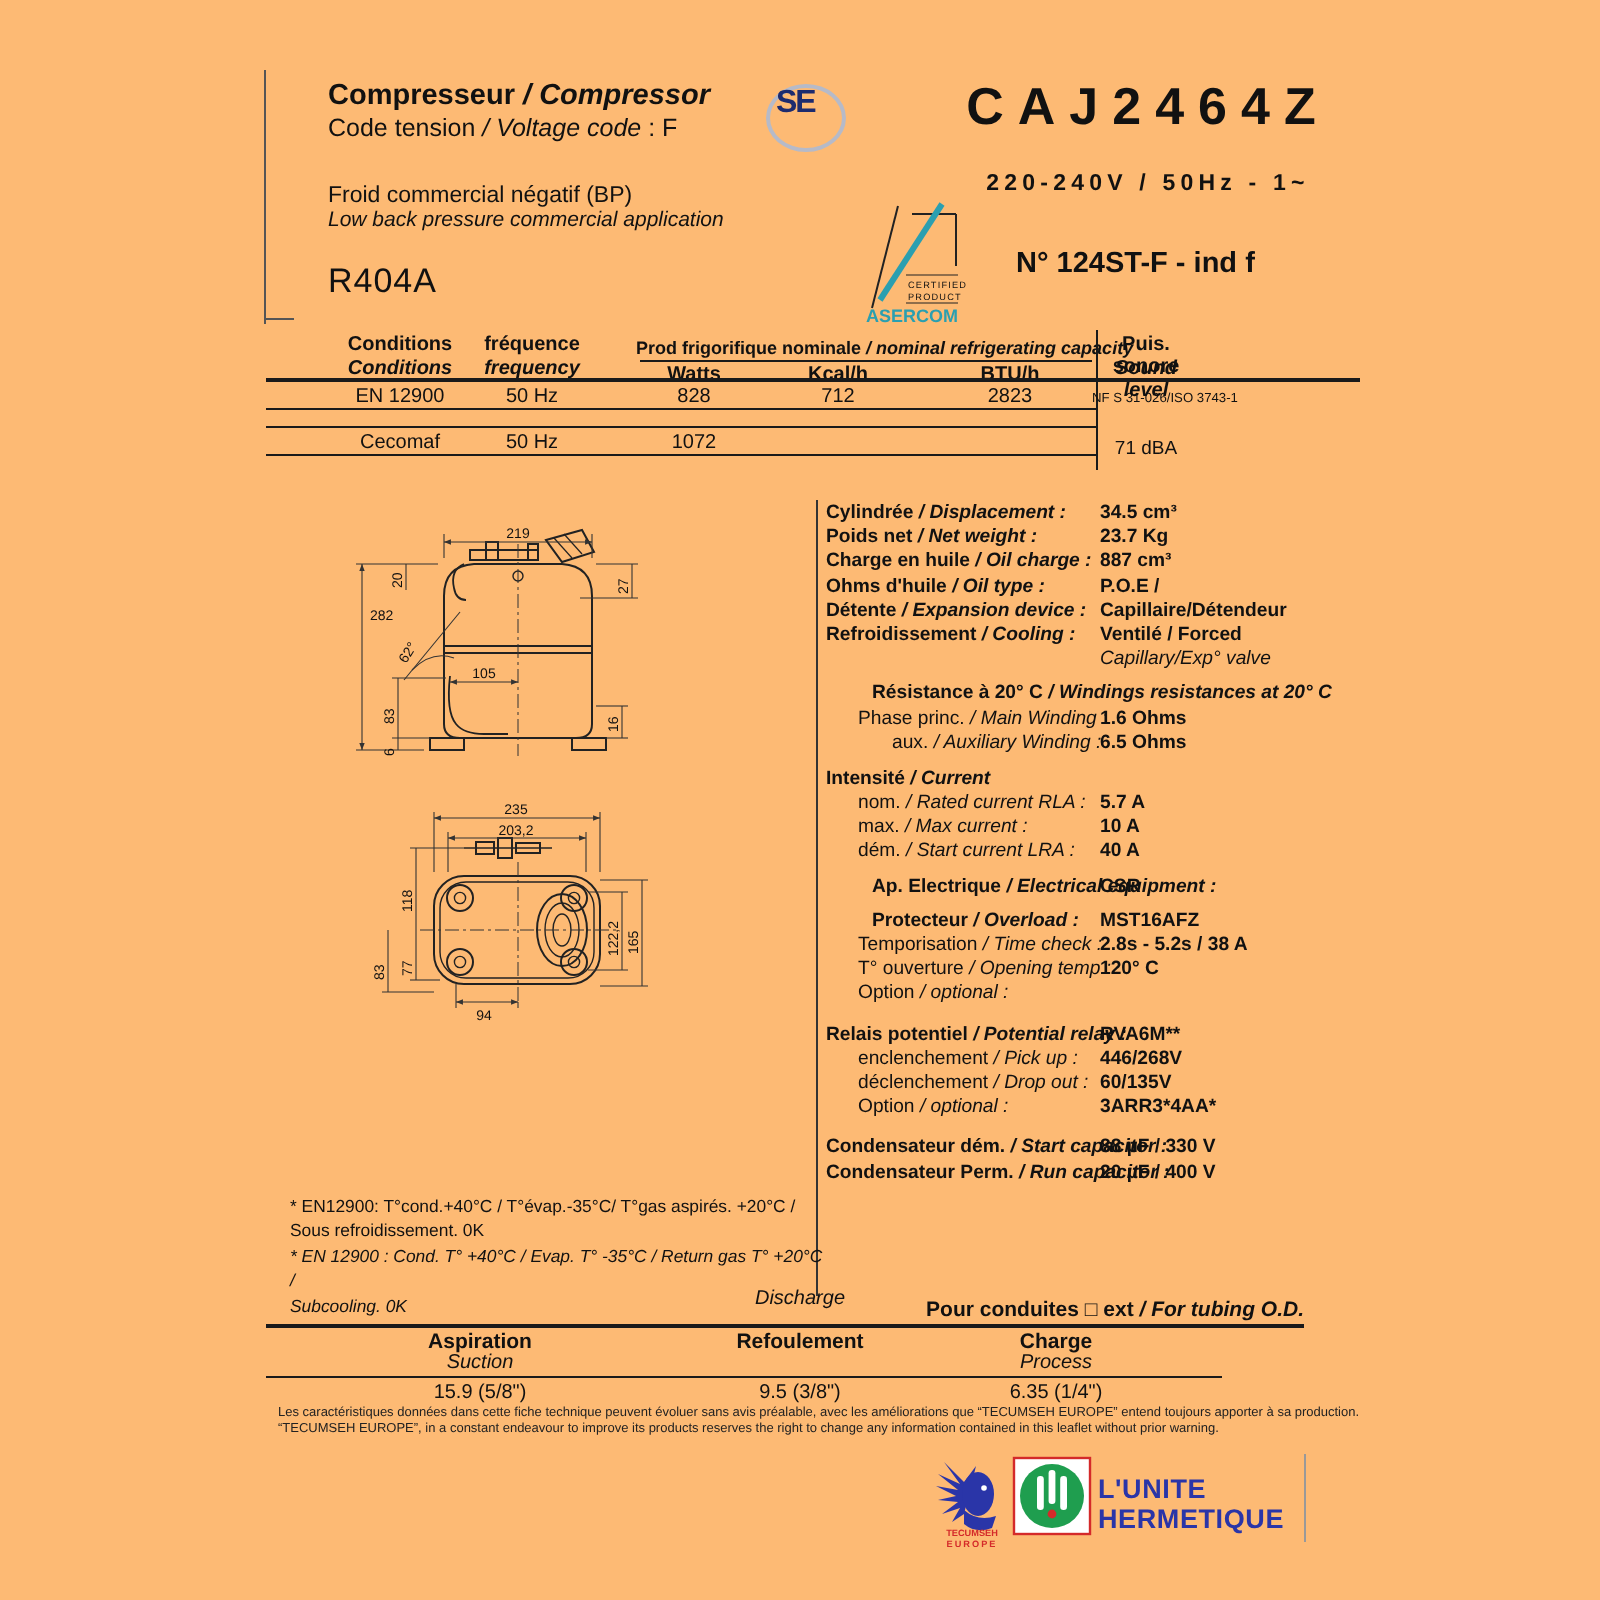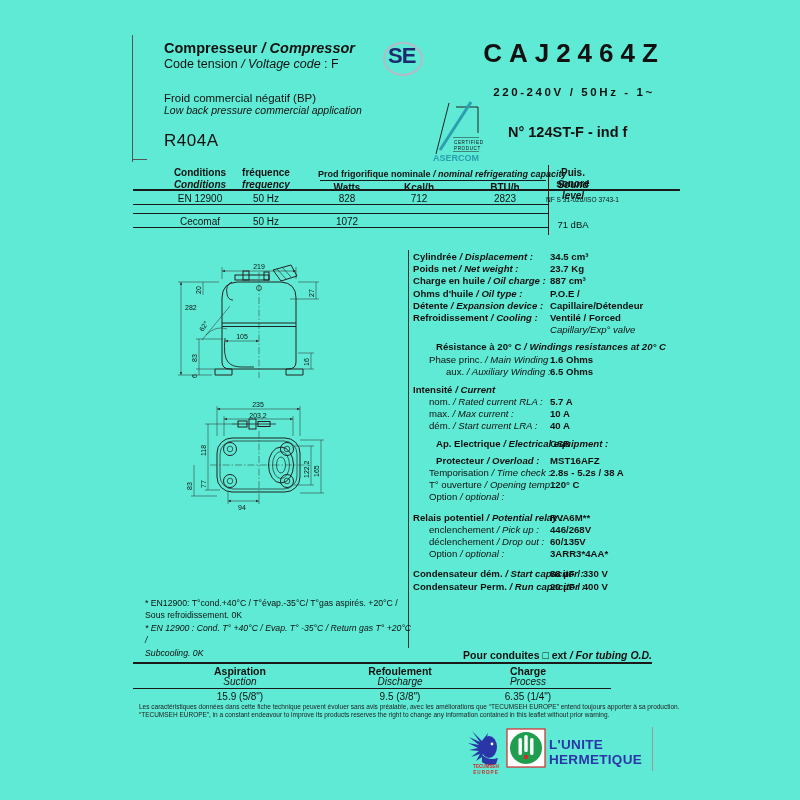--- a/index.html
+++ b/index.html
@@ -1,35 +1,35 @@
 <!DOCTYPE html>
 <html><head>
 <meta charset="utf-8">
 <style>
   html,body{margin:0;padding:0;background:#fff;}
-  .page{position:relative;width:800px;height:800px;background:#5eead4;overflow:hidden;
+  .page{position:relative;width:800px;height:800px;background:#fdba74;overflow:hidden;
         font-family:"Liberation Sans",sans-serif;color:#111;}
   .abs{position:absolute;}
   .i{font-style:italic;}
   .ctr{text-align:center;}
   .rule{position:absolute;background:#1a1a1a;}
   .nowrap{white-space:nowrap;}
 
   
   .title1{font-size:14.5px;font-weight:bold;}
   .title2{font-size:12.5px;margin-top:1px;}
   .app1{font-size:11.5px;}
   .app2{font-size:10.5px;font-style:italic;}
   .refrig{font-size:17px;letter-spacing:.5px;}
   .model{font-size:26px;font-weight:bold;letter-spacing:7px;white-space:nowrap;}
   .elec{font-size:11.5px;font-weight:bold;letter-spacing:2.6px;white-space:nowrap;}
   .approval{font-size:14.5px;font-weight:bold;white-space:nowrap;}
   .selogo{position:absolute;left:383px;top:41px;width:42px;height:34px;}
   .selogo .ell{position:absolute;left:0;top:1px;width:36px;height:30px;border:2px solid #b6bac8;border-radius:50%;}
-  .selogo .txt{position:absolute;left:5px;top:2px;font-size:22px;font-weight:bold;color:#1d2b6e;letter-spacing:-1px;}
+  .selogo .txt{position:absolute;left:5px;top:2px;font-size:16px;font-weight:bold;color:#1d2b6e;letter-spacing:-1px;}
 
   
   .th{font-size:10px;font-weight:bold;}
   .thi{font-size:10px;font-weight:bold;font-style:italic;}
   .cap{font-size:9px;font-weight:bold;white-space:nowrap;}
   .cell{font-size:10px;text-align:center;}
   .iso{font-size:6.6px;white-space:nowrap;}
 
   
   .specs{position:absolute;left:413px;top:251px;width:268px;}
@@ -296,21 +296,21 @@
 
   <div class="abs tubhdr" style="left:420px;top:649px;width:232px;text-align:right;">
     <span>Pour conduites □ ext</span>
     <span class="en">/ For tubing O.D.</span>
   </div>
   <div class="rule" style="left:133px;top:662px;width:519px;height:1.5px;"></div>
   <div class="abs tcol-fr ctr" style="left:160px;top:665px;width:160px;">Aspiration</div>
   <div class="abs tcol-fr ctr" style="left:320px;top:665px;width:160px;">Refoulement</div>
   <div class="abs tcol-fr ctr" style="left:448px;top:665px;width:160px;">Charge</div>
   <div class="abs tcol-en ctr" style="left:160px;top:676px;width:160px;">Suction</div>
-  <div class="abs tcol-en ctr" style="left:320px;top:676px;width:160px;">Discharge</div>
+  <div class="abs tcol-en ctr" style="left:320px;top:644px;width:160px;">Discharge</div>
   <div class="abs tcol-en ctr" style="left:448px;top:676px;width:160px;">Process</div>
   <div class="rule" style="left:133px;top:688px;width:478px;height:1px;"></div>
   <div class="abs tval ctr" style="left:160px;top:691px;width:160px;">15.9 (5/8")</div>
   <div class="abs tval ctr" style="left:320px;top:691px;width:160px;">9.5 (3/8")</div>
   <div class="abs tval ctr" style="left:448px;top:691px;width:160px;">6.35 (1/4")</div>
 
   <div class="fine">
     <div>Les caractéristiques données dans cette fiche technique peuvent évoluer sans avis préalable, avec les améliorations que “TECUMSEH EUROPE” entend toujours apporter à sa production.</div>
     <div>“TECUMSEH EUROPE”, in a constant endeavour to improve its products reserves the right to change any information contained in this leaflet without prior warning.</div>
   </div>

